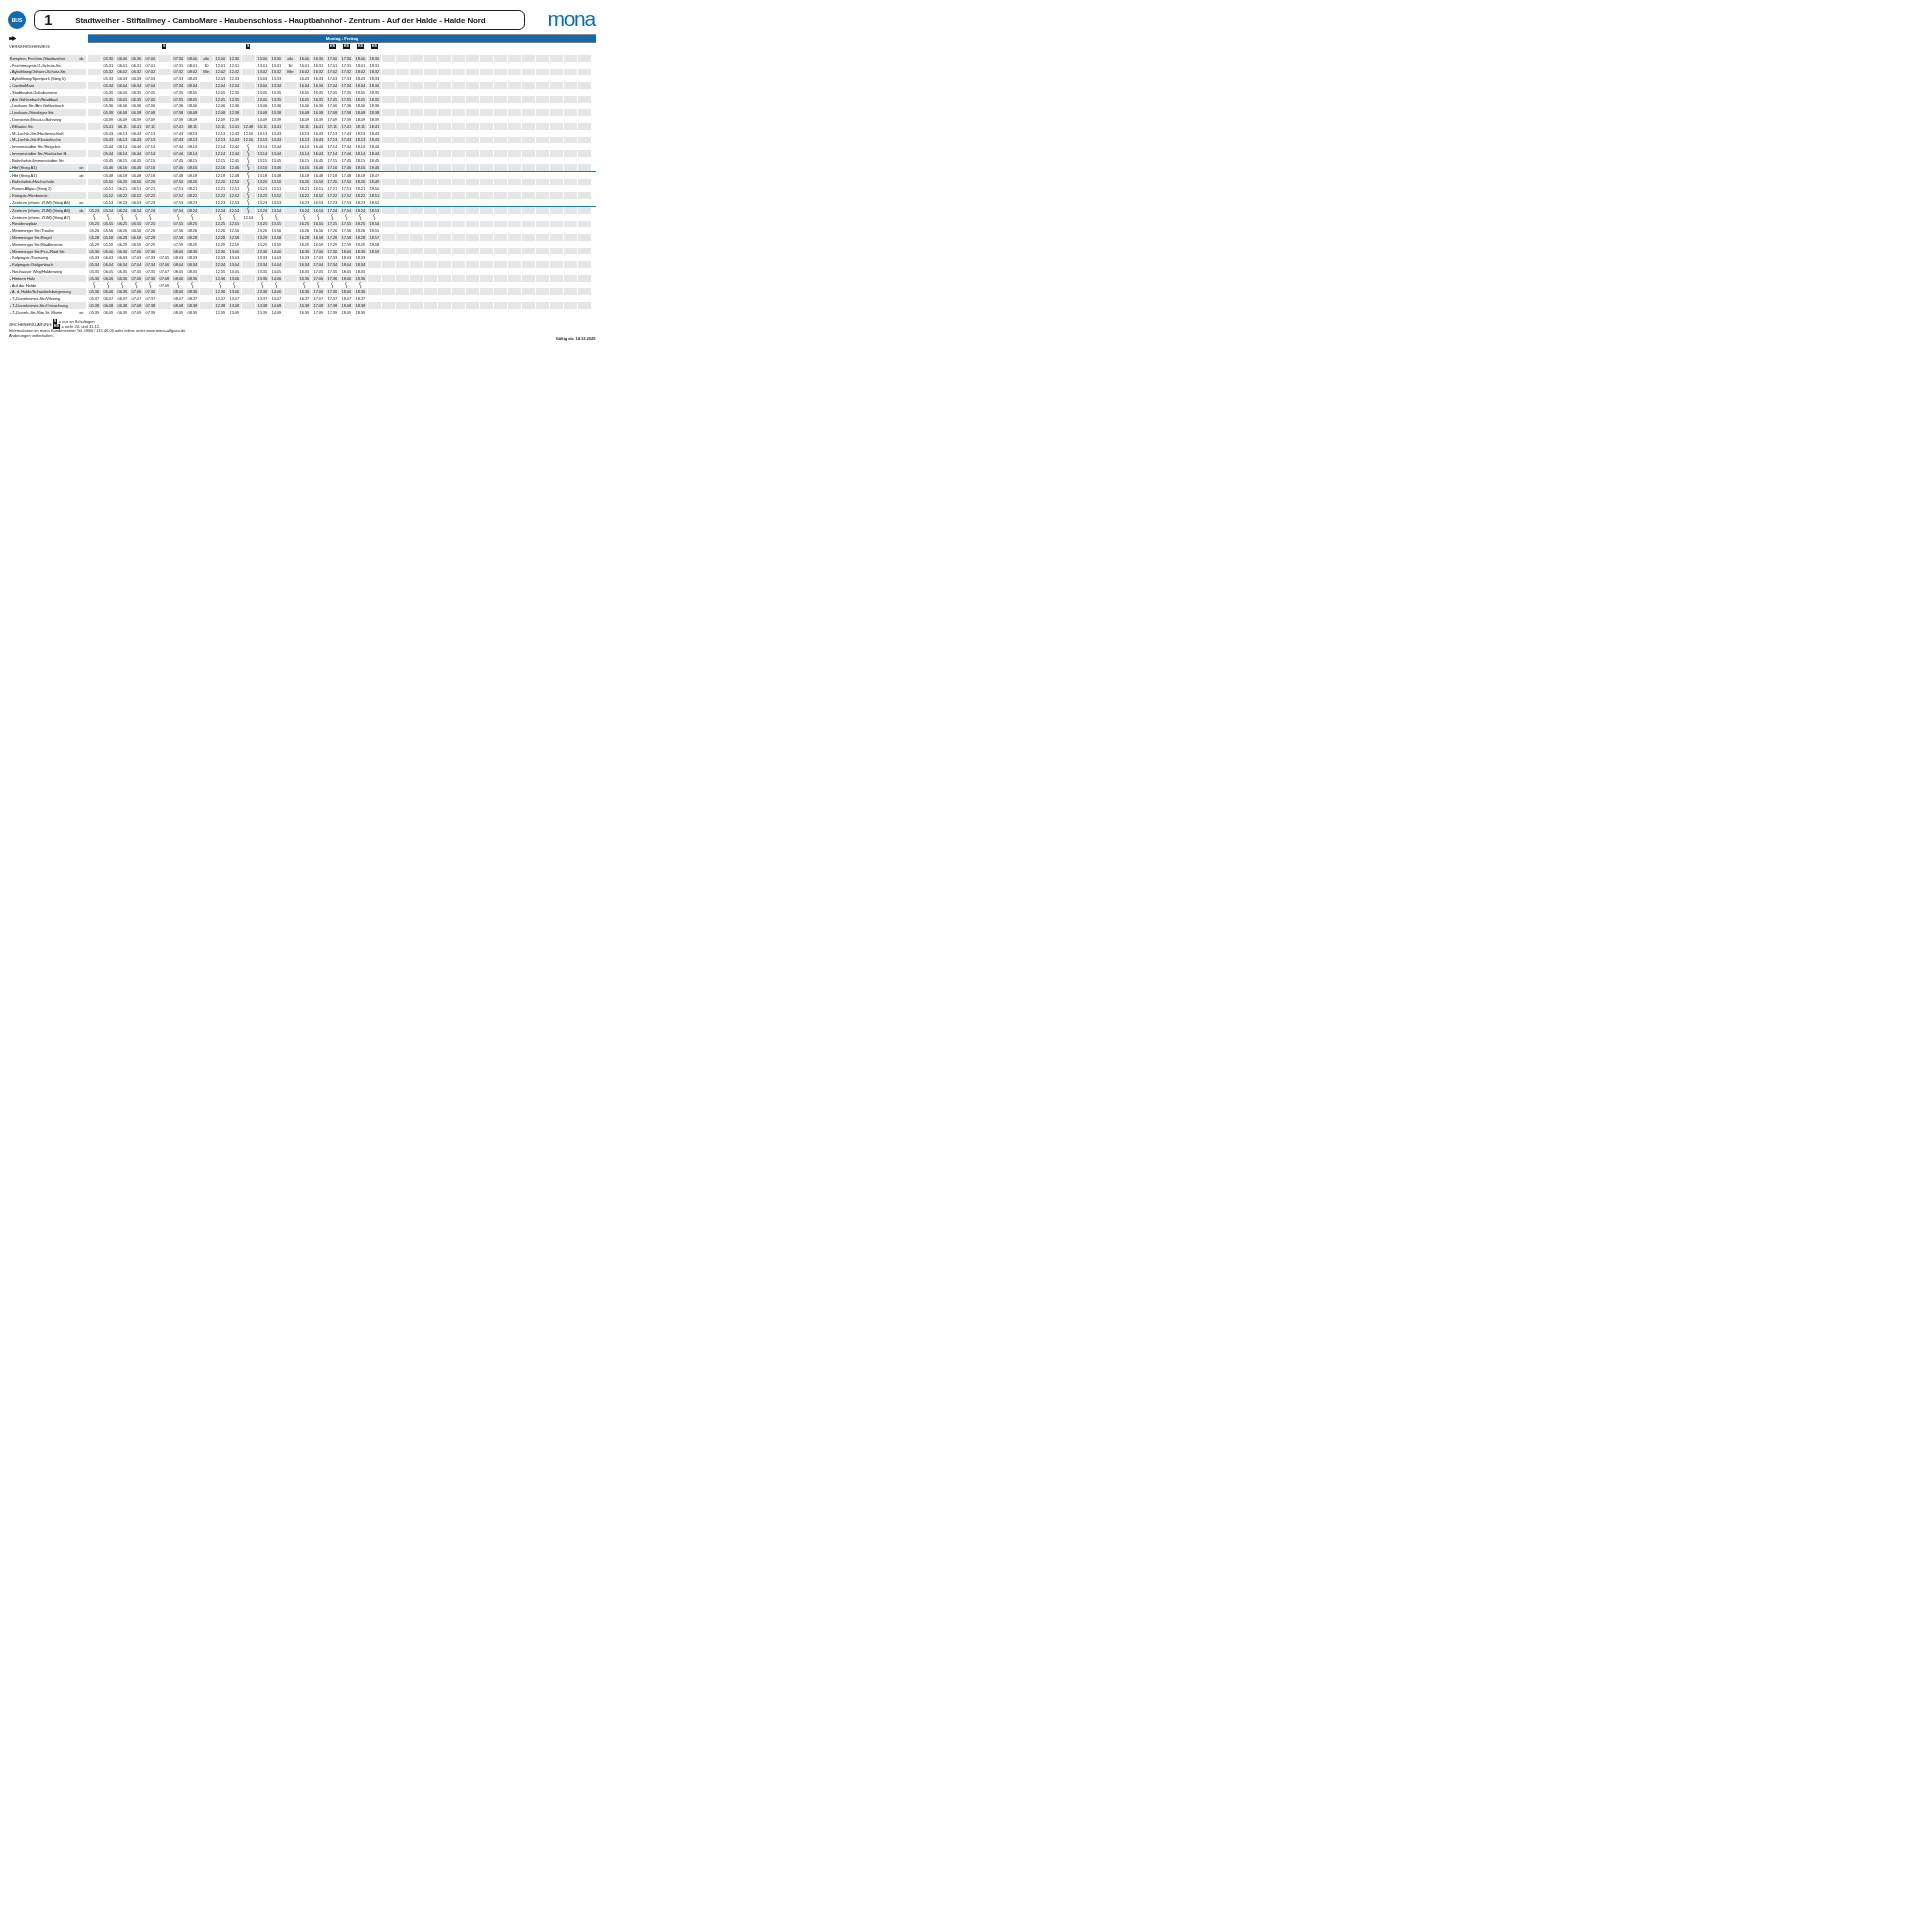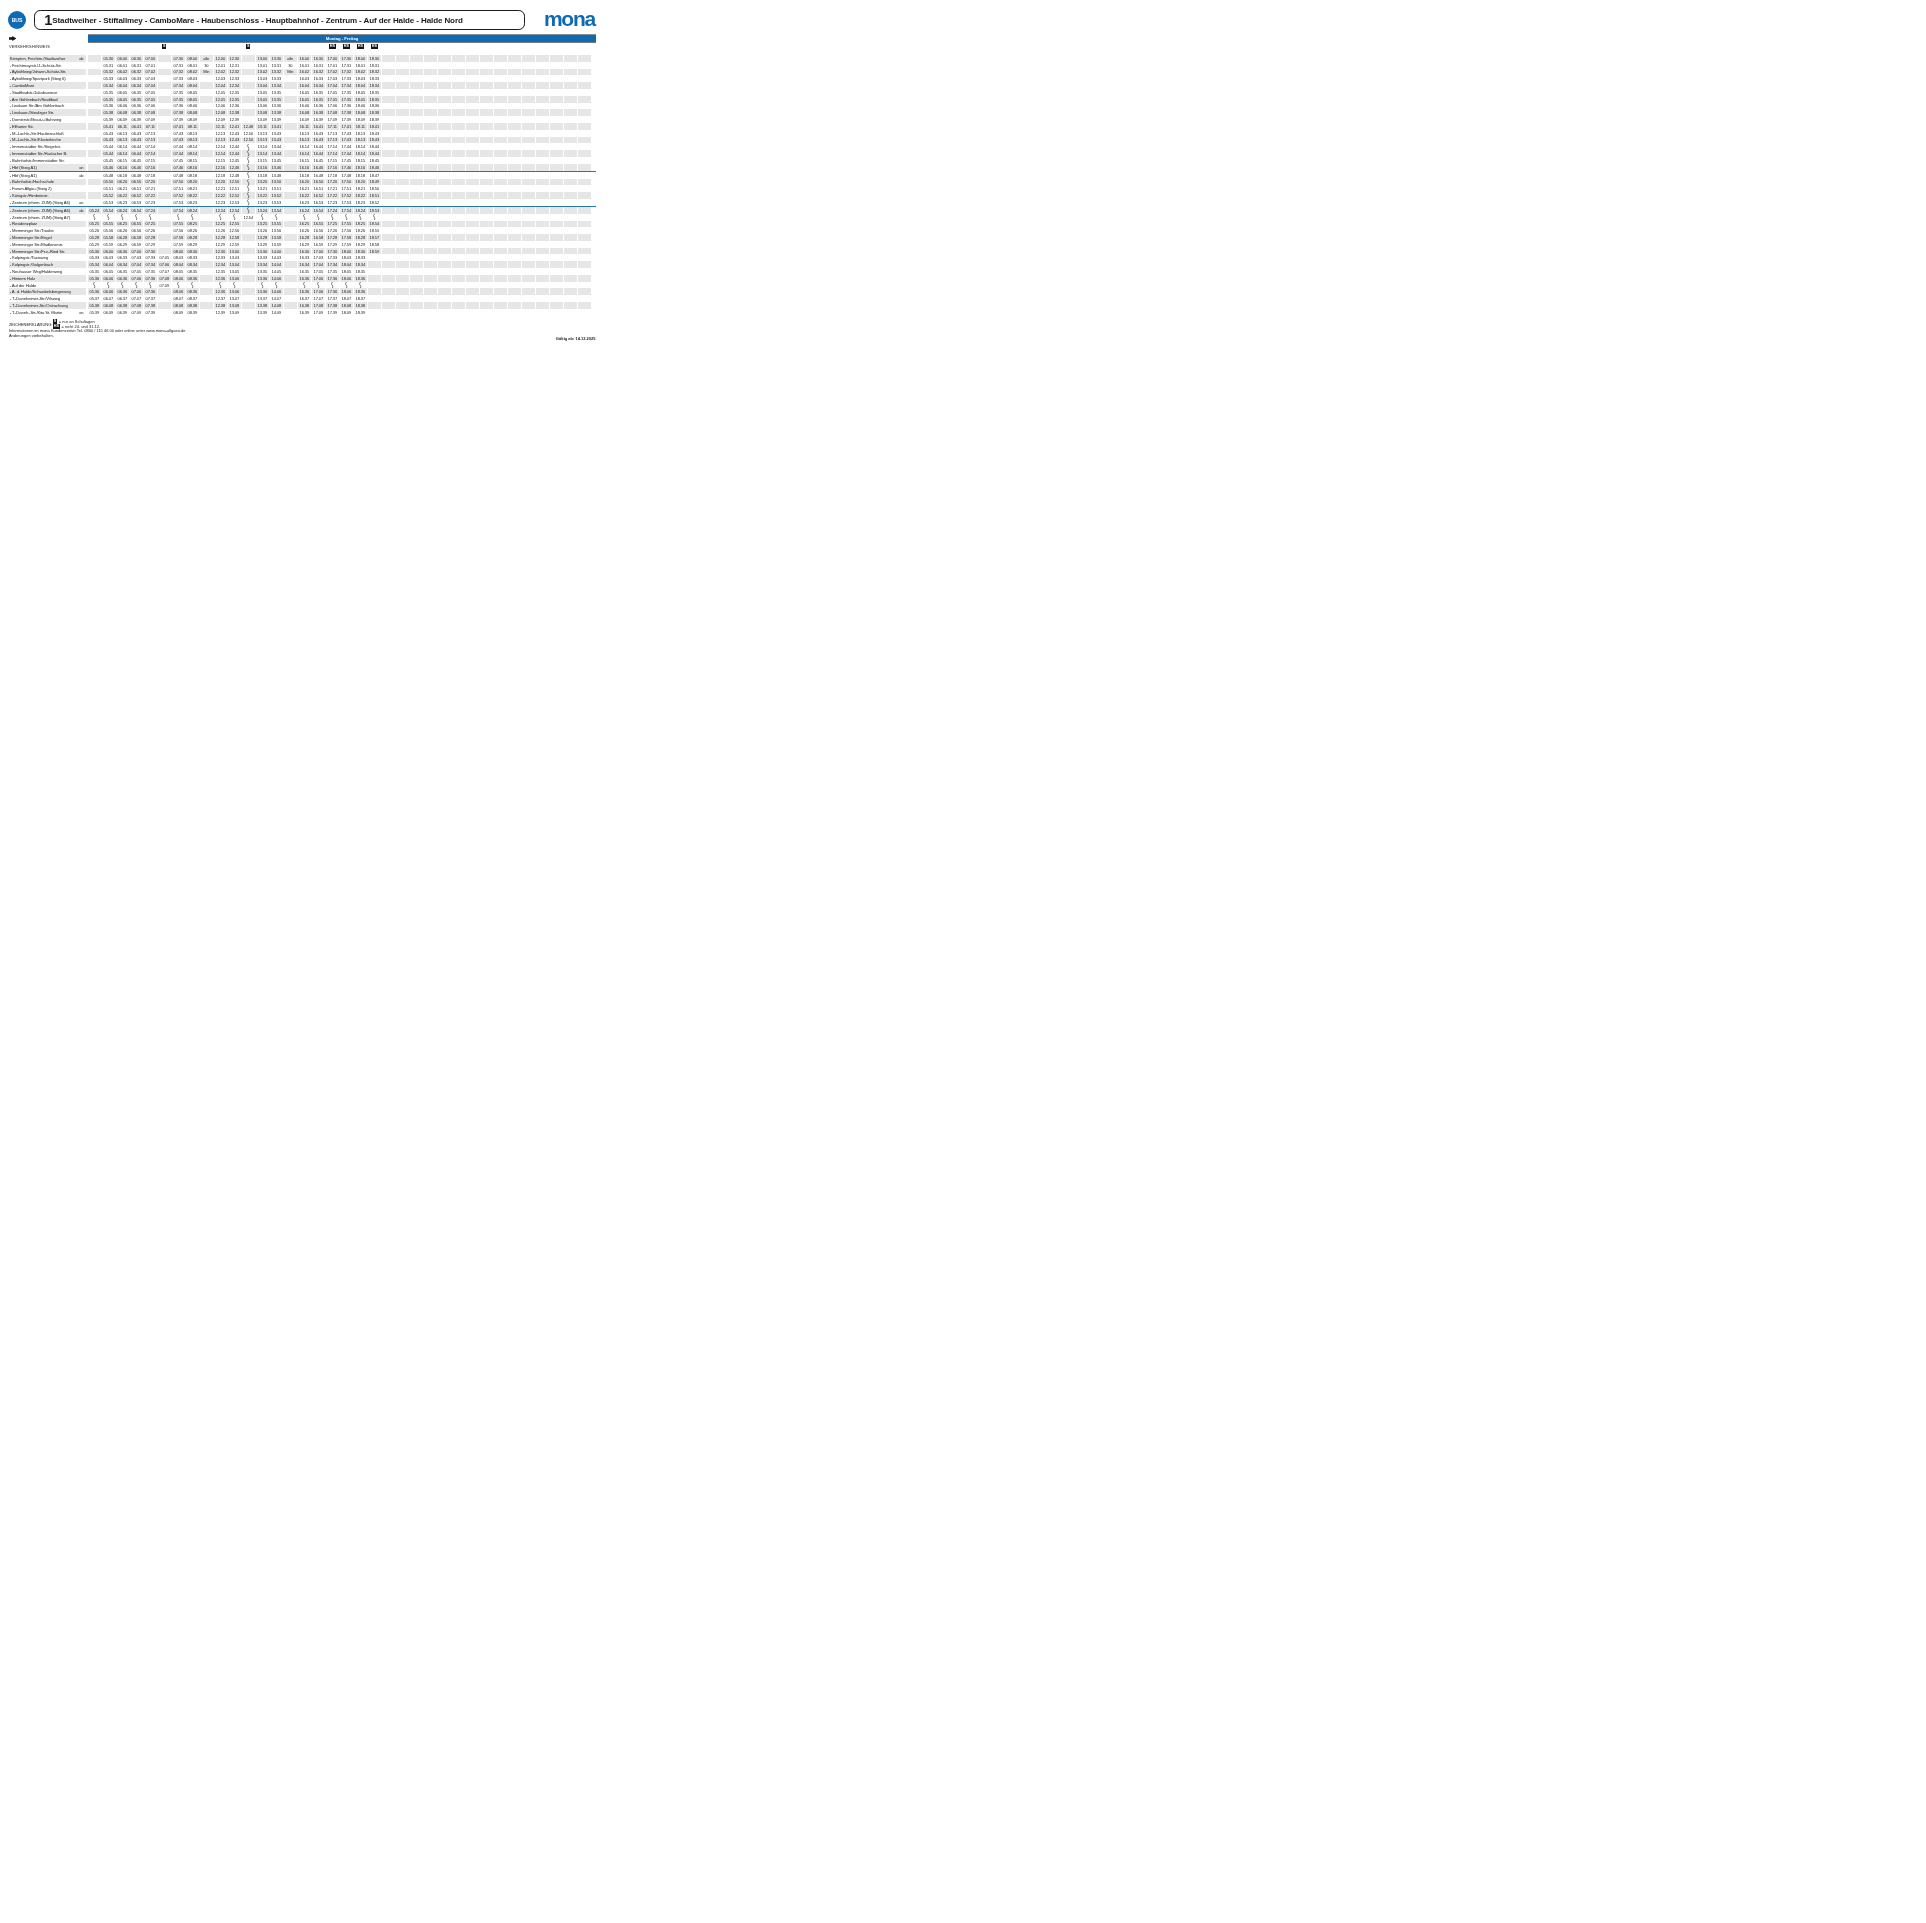--- a/index.html
+++ b/index.html
@@ -12,23 +12,23 @@
     position:absolute;left:8px;top:11.2px;width:18px;height:18px;border-radius:50%;
     background:var(--blue,#0e6ab2);color:#fff;font-weight:bold;font-size:5.2px;
     display:flex;align-items:center;justify-content:center;letter-spacing:-0.1px;
   }
   .line-box{
     position:absolute;left:34px;top:10px;width:491px;height:20.4px;box-sizing:border-box;
     border:1.3px solid #1c1c1c;border-radius:6.2px;background:#fff;
     display:flex;align-items:center;
   }
   .line-number{font-size:14.6px;font-weight:bold;margin-left:9.2px;line-height:1;}
-  .route-title{flex:1;text-align:left;font-size:8px;font-weight:bold;letter-spacing:-0.1px;padding-right:15.4px;white-space:nowrap;}
+  .route-title{flex:1;text-align:center;font-size:8px;font-weight:bold;letter-spacing:-0.1px;padding-right:15.4px;white-space:nowrap;}
   .mona-logo{
-    position:absolute;right:9.2px;top:7.7px;font-size:21px;font-weight:bold;
+    position:absolute;right:9.2px;top:7.7px;font-size:21px;font-weight:normal;
     color:var(--blue,#0e6ab2);letter-spacing:-1.3px;line-height:1;text-align:center;
   }
   .dir-arrow{position:absolute;left:8.9px;top:35px;}
   
   .day-band{
     position:absolute;left:88px;top:34px;width:508px;height:8.9px;box-sizing:border-box;
     background:var(--blue,#0e6ab2);border-top:0.8px solid #8c8c8c;border-bottom:1.2px solid #7a7a7a;
     color:#fff;font-size:4.2px;font-weight:bold;display:flex;align-items:center;justify-content:center;
   }
   

